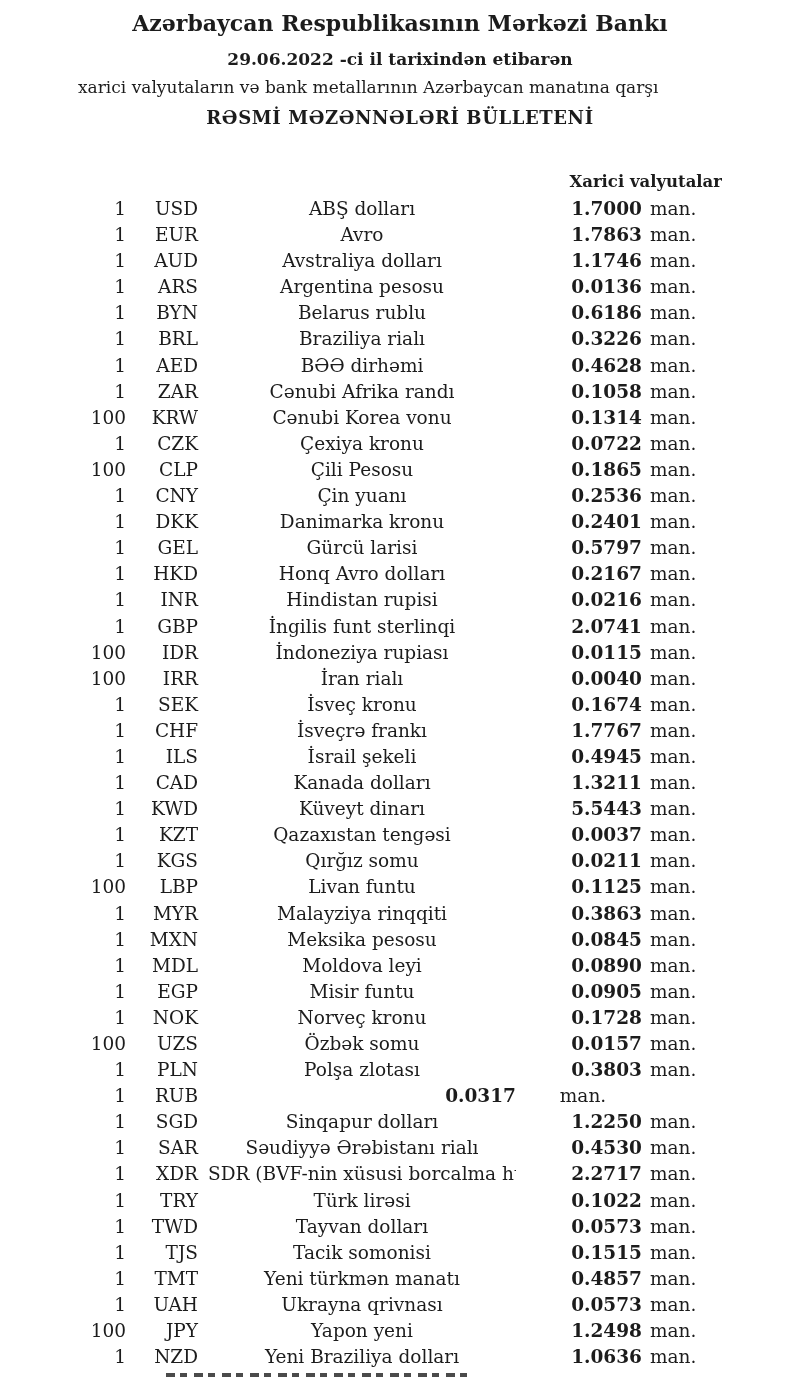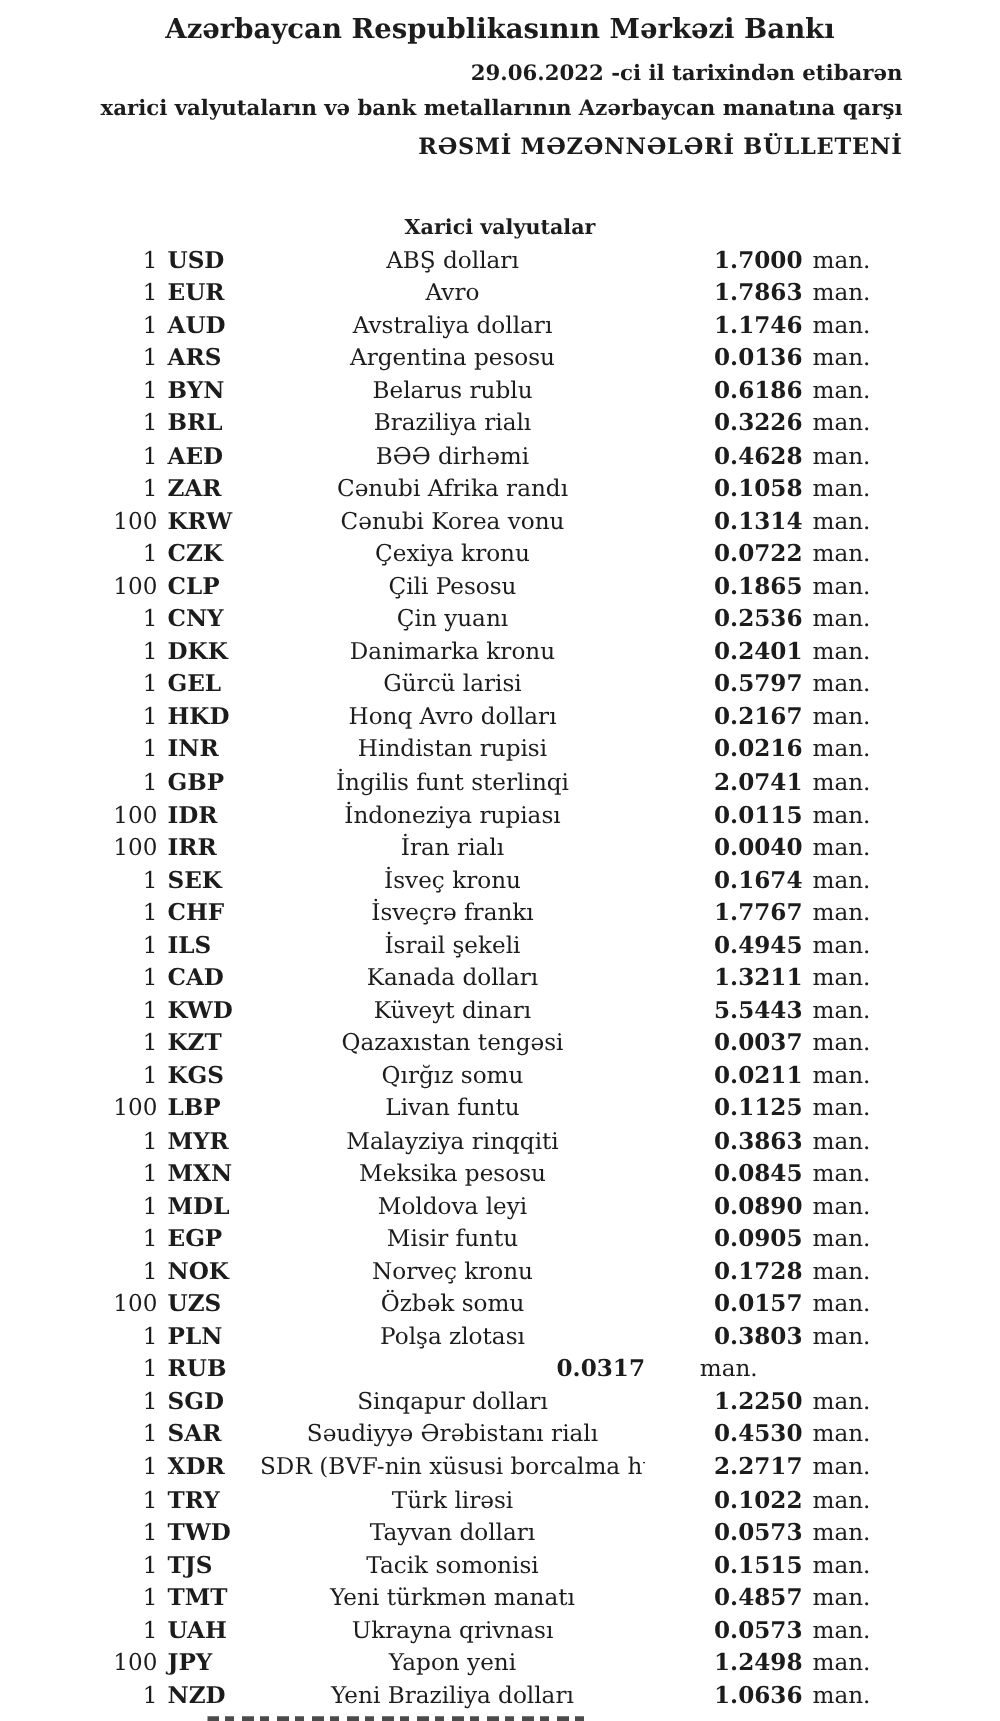--- a/index.html
+++ b/index.html
@@ -15,63 +15,63 @@
   }
   .doc-title {
     padding-top: 8px;
     text-align: center;
     font-size: 22px;
     font-weight: bold;
     line-height: 30px;
   }
   .doc-sub1 {
     margin-top: 10px;
-    text-align: right;
+    text-align: center;
     font-size: 17px;
     font-weight: bold;
     line-height: 23px;
   }
   .doc-sub2 {
     margin-top: 5px;
-    text-align: right;
+    text-align: left;
     font-size: 17px;
-    font-weight: bold;
+    font-weight: normal;
     line-height: 23px;
   }
   .doc-sub3 {
     margin-top: 6px;
-    text-align: right;
+    text-align: center;
     font-size: 18px;
     font-weight: bold;
     letter-spacing: 0.6px;
     line-height: 25px;
   }
   .section-title {
     margin-top: 40px;
-    text-align: center;
+    text-align: right;
     font-size: 16.5px;
     font-weight: bold;
     line-height: 23px;
   }
   .rates {
     margin-top: 3px;
   }
   .row {
     display: grid;
     grid-template-columns: 48px 64px 1fr 118px 46px;
     column-gap: 8px;
     align-items: baseline;
     height: 26.1px;
     padding-right: 26px;
     font-size: 18.5px;
     line-height: 26.1px;
     white-space: nowrap;
   }
   .qty   { text-align: right; }
-  .code  { text-align: left; font-weight: bold; }
+  .code  { text-align: right; }
   .cname { text-align: center; padding-left: 2px; overflow: hidden; }
   .rate  { text-align: right; font-weight: bold; }
   .unit  { text-align: center; }
   .cropped-fragment {
     position: absolute;
     left: 88px;
     bottom: 0;
     width: 302px;
     height: 4px;
     background: repeating-linear-gradient(90deg,

